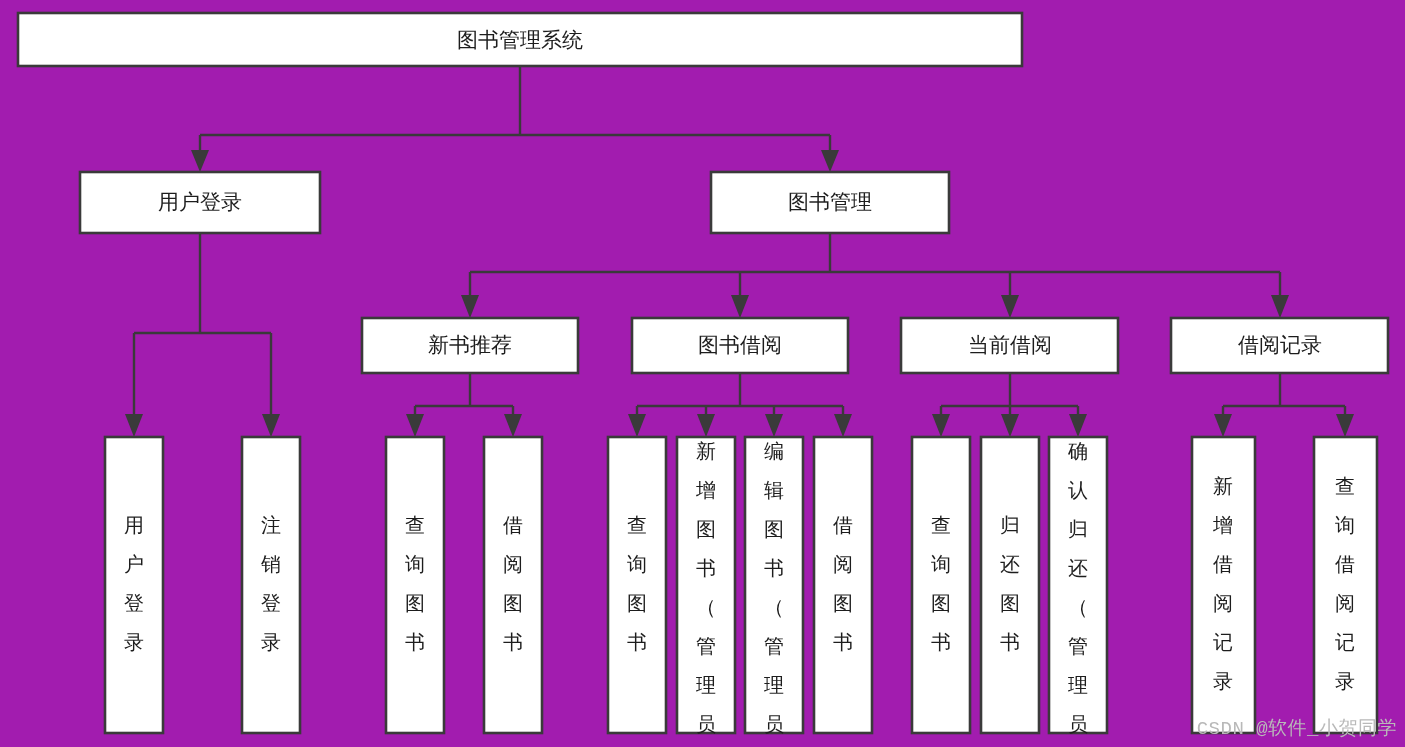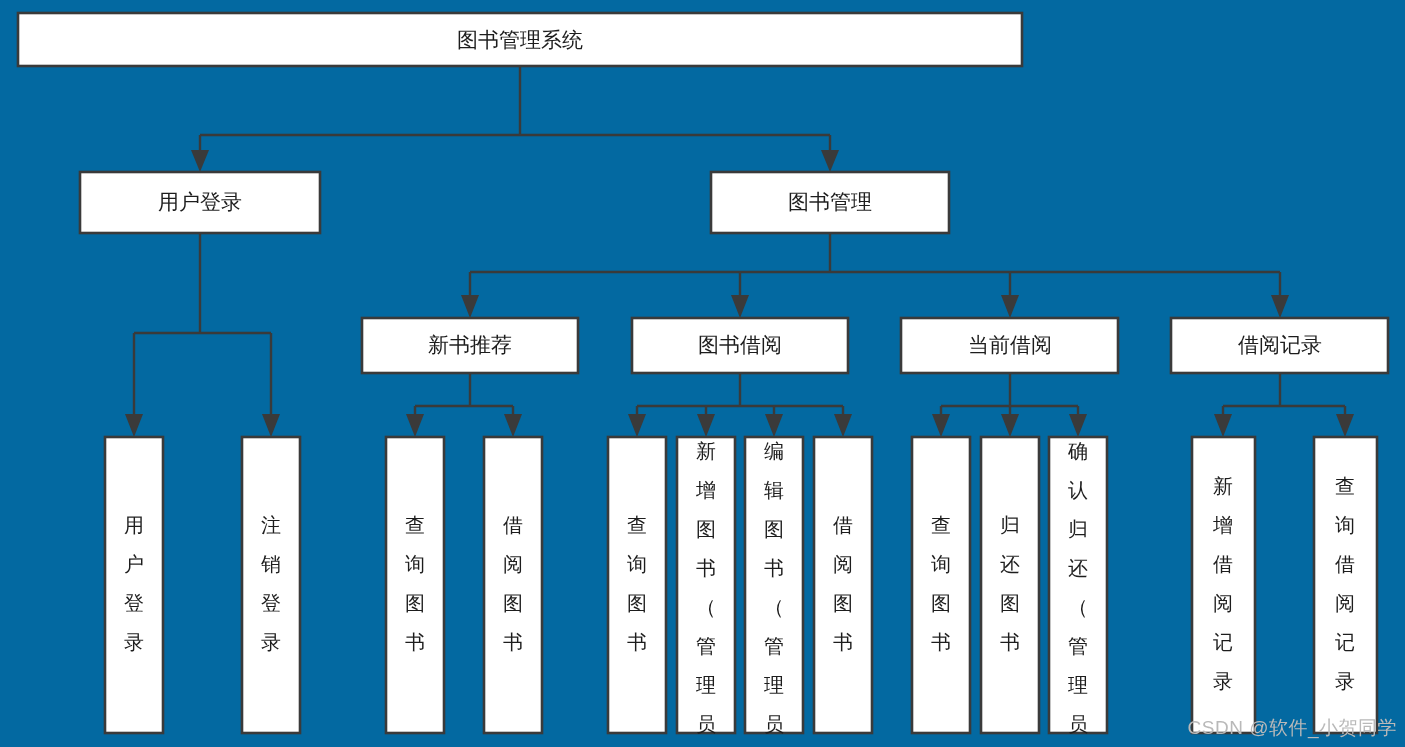--- a/index.html
+++ b/index.html
@@ -8,21 +8,21 @@
     padding: 0;
     background: #ffffff;
   }
   body {
     font-family: "Liberation Sans", "DejaVu Sans", sans-serif;
   }
   #diagram-root {
     position: relative;
     width: 1405px;
     height: 747px;
-    background: #0369a1;
+    background: #a21caf;
     overflow: hidden;
   }
   svg.canvas {
     position: absolute;
     left: 0;
     top: 0;
     width: 1405px;
     height: 747px;
     display: block;
   }
@@ -54,21 +54,21 @@
     font-size: 20px;
     fill: #1d1d1d;
     text-anchor: middle;
     dominant-baseline: middle;
     white-space: pre;
   }
   .watermark {
     position: absolute;
     right: 8px;
     bottom: 6px;
-    font-family: Liberation Sans, sans-serif;
+    font-family: Liberation Mono, monospace;
     font-size: 19px;
     color: #b9b9b9;
     letter-spacing: 0.5px;
     user-select: none;
     pointer-events: none;
     white-space: pre;
   }
 </style>
 </head>
 <body>

